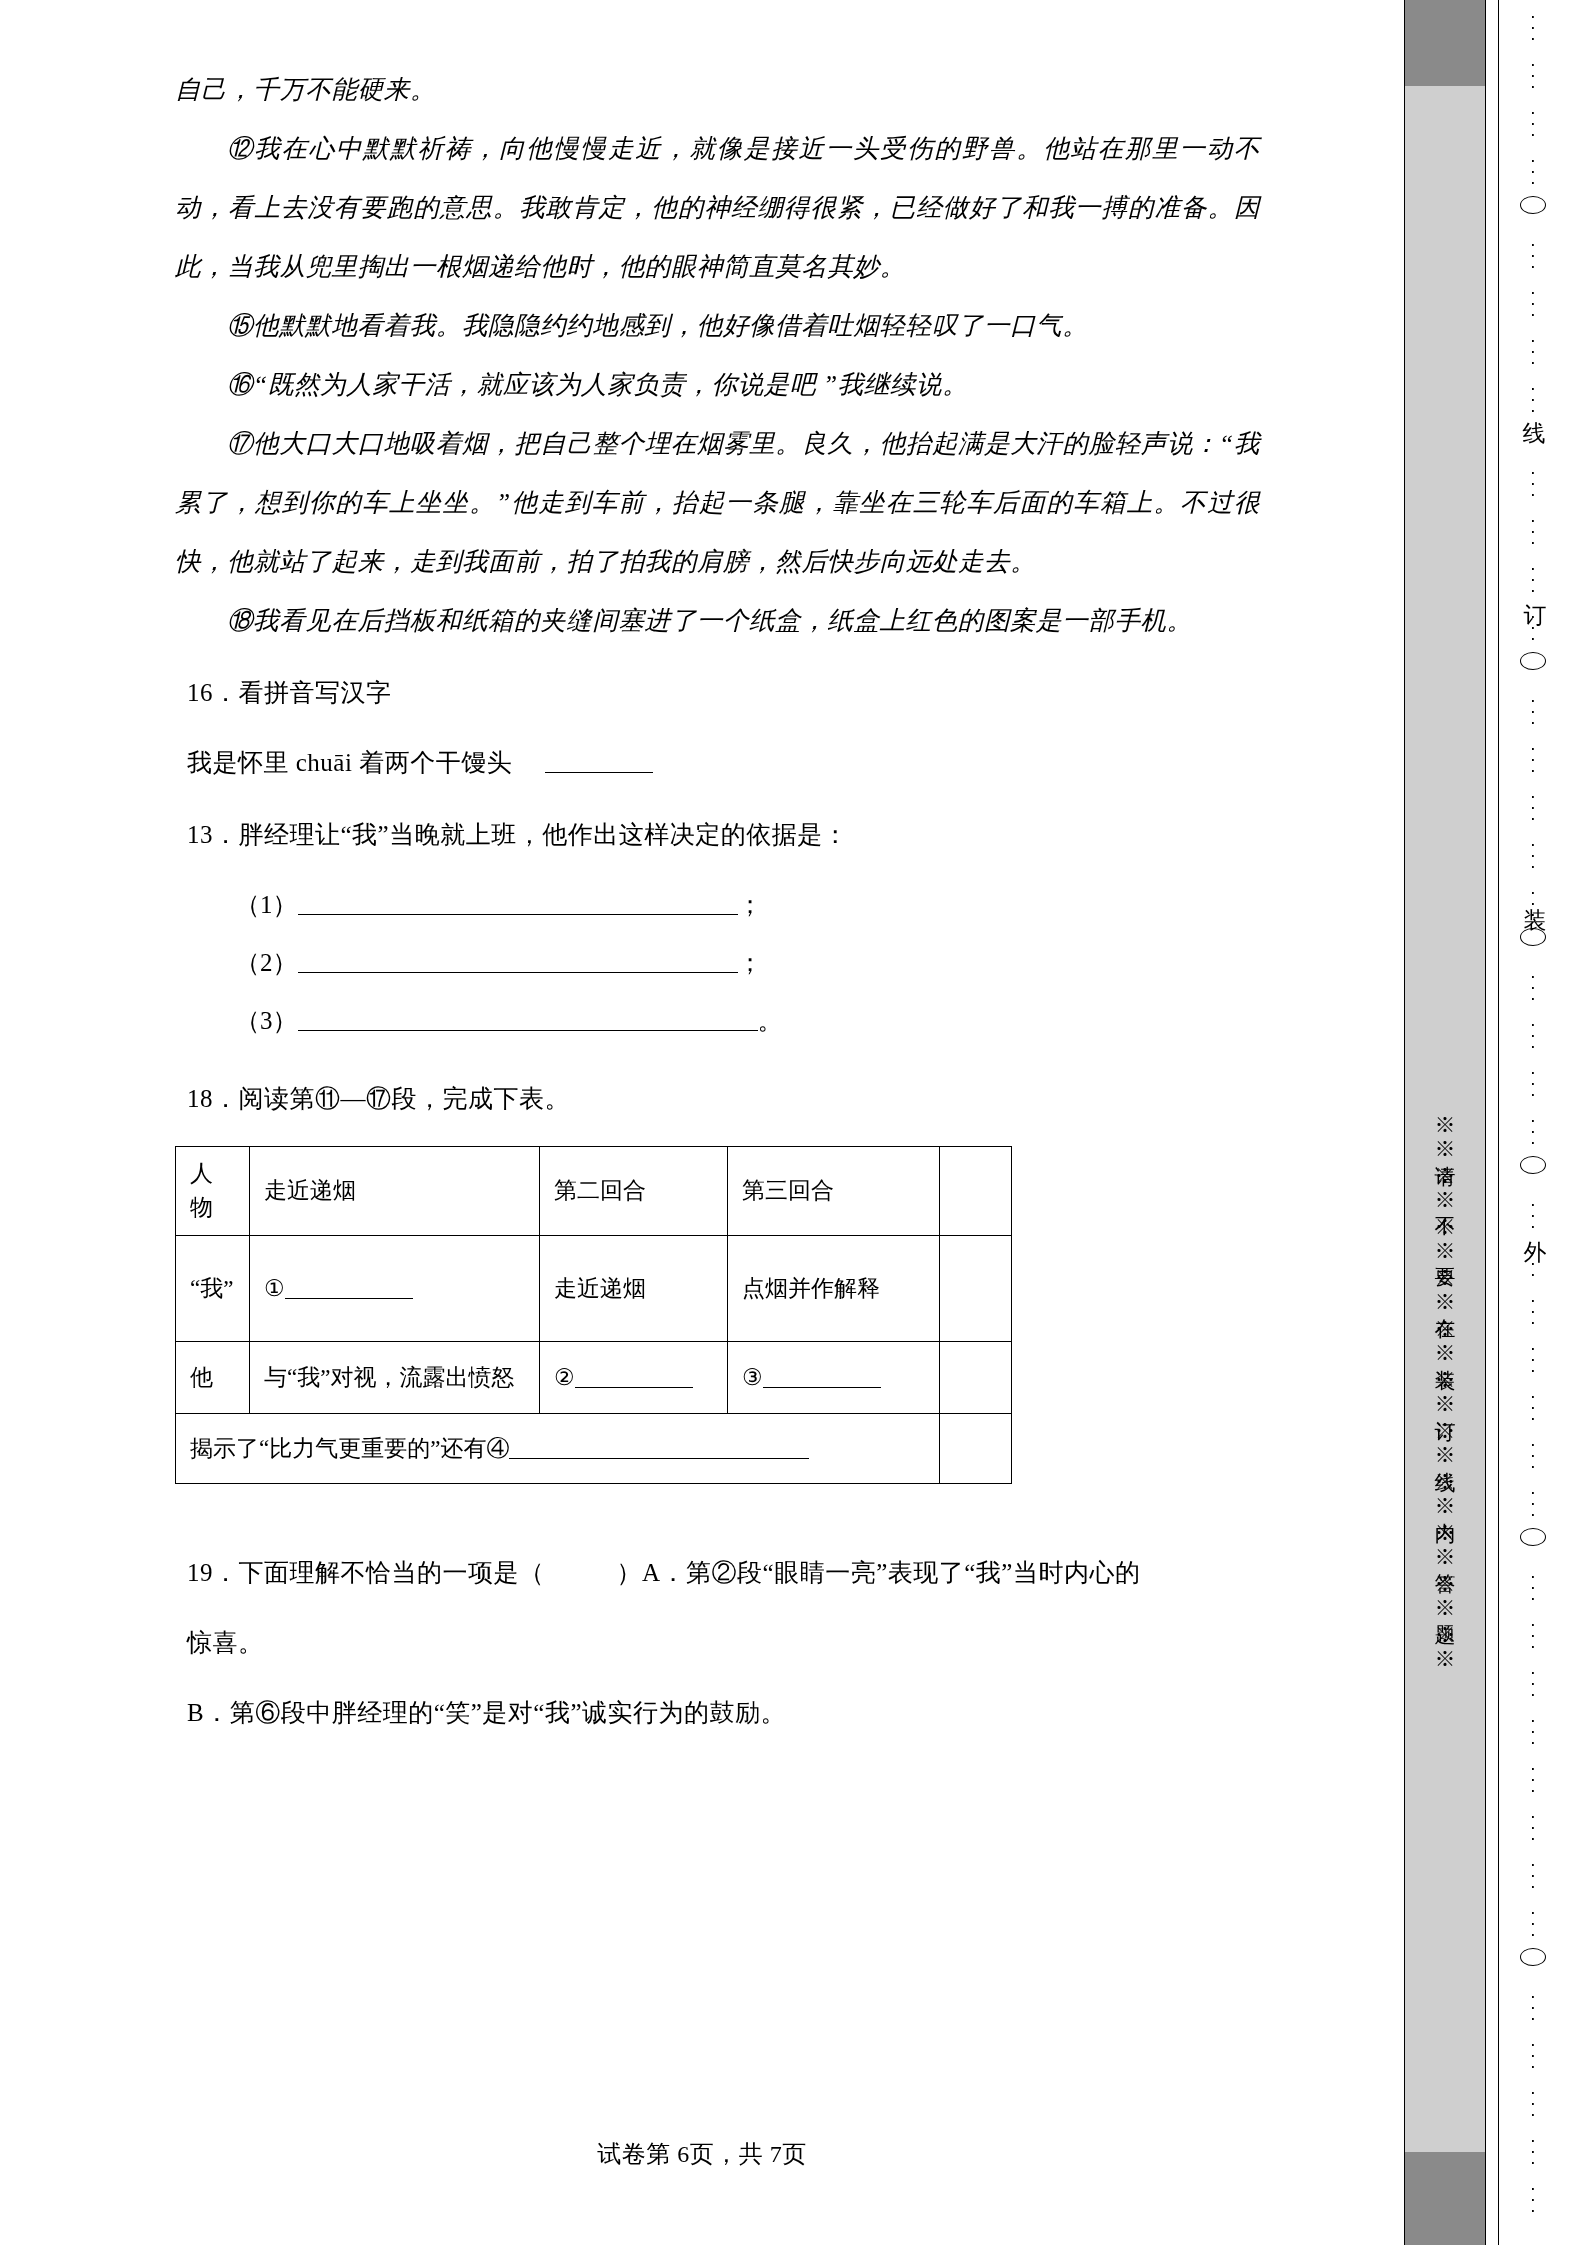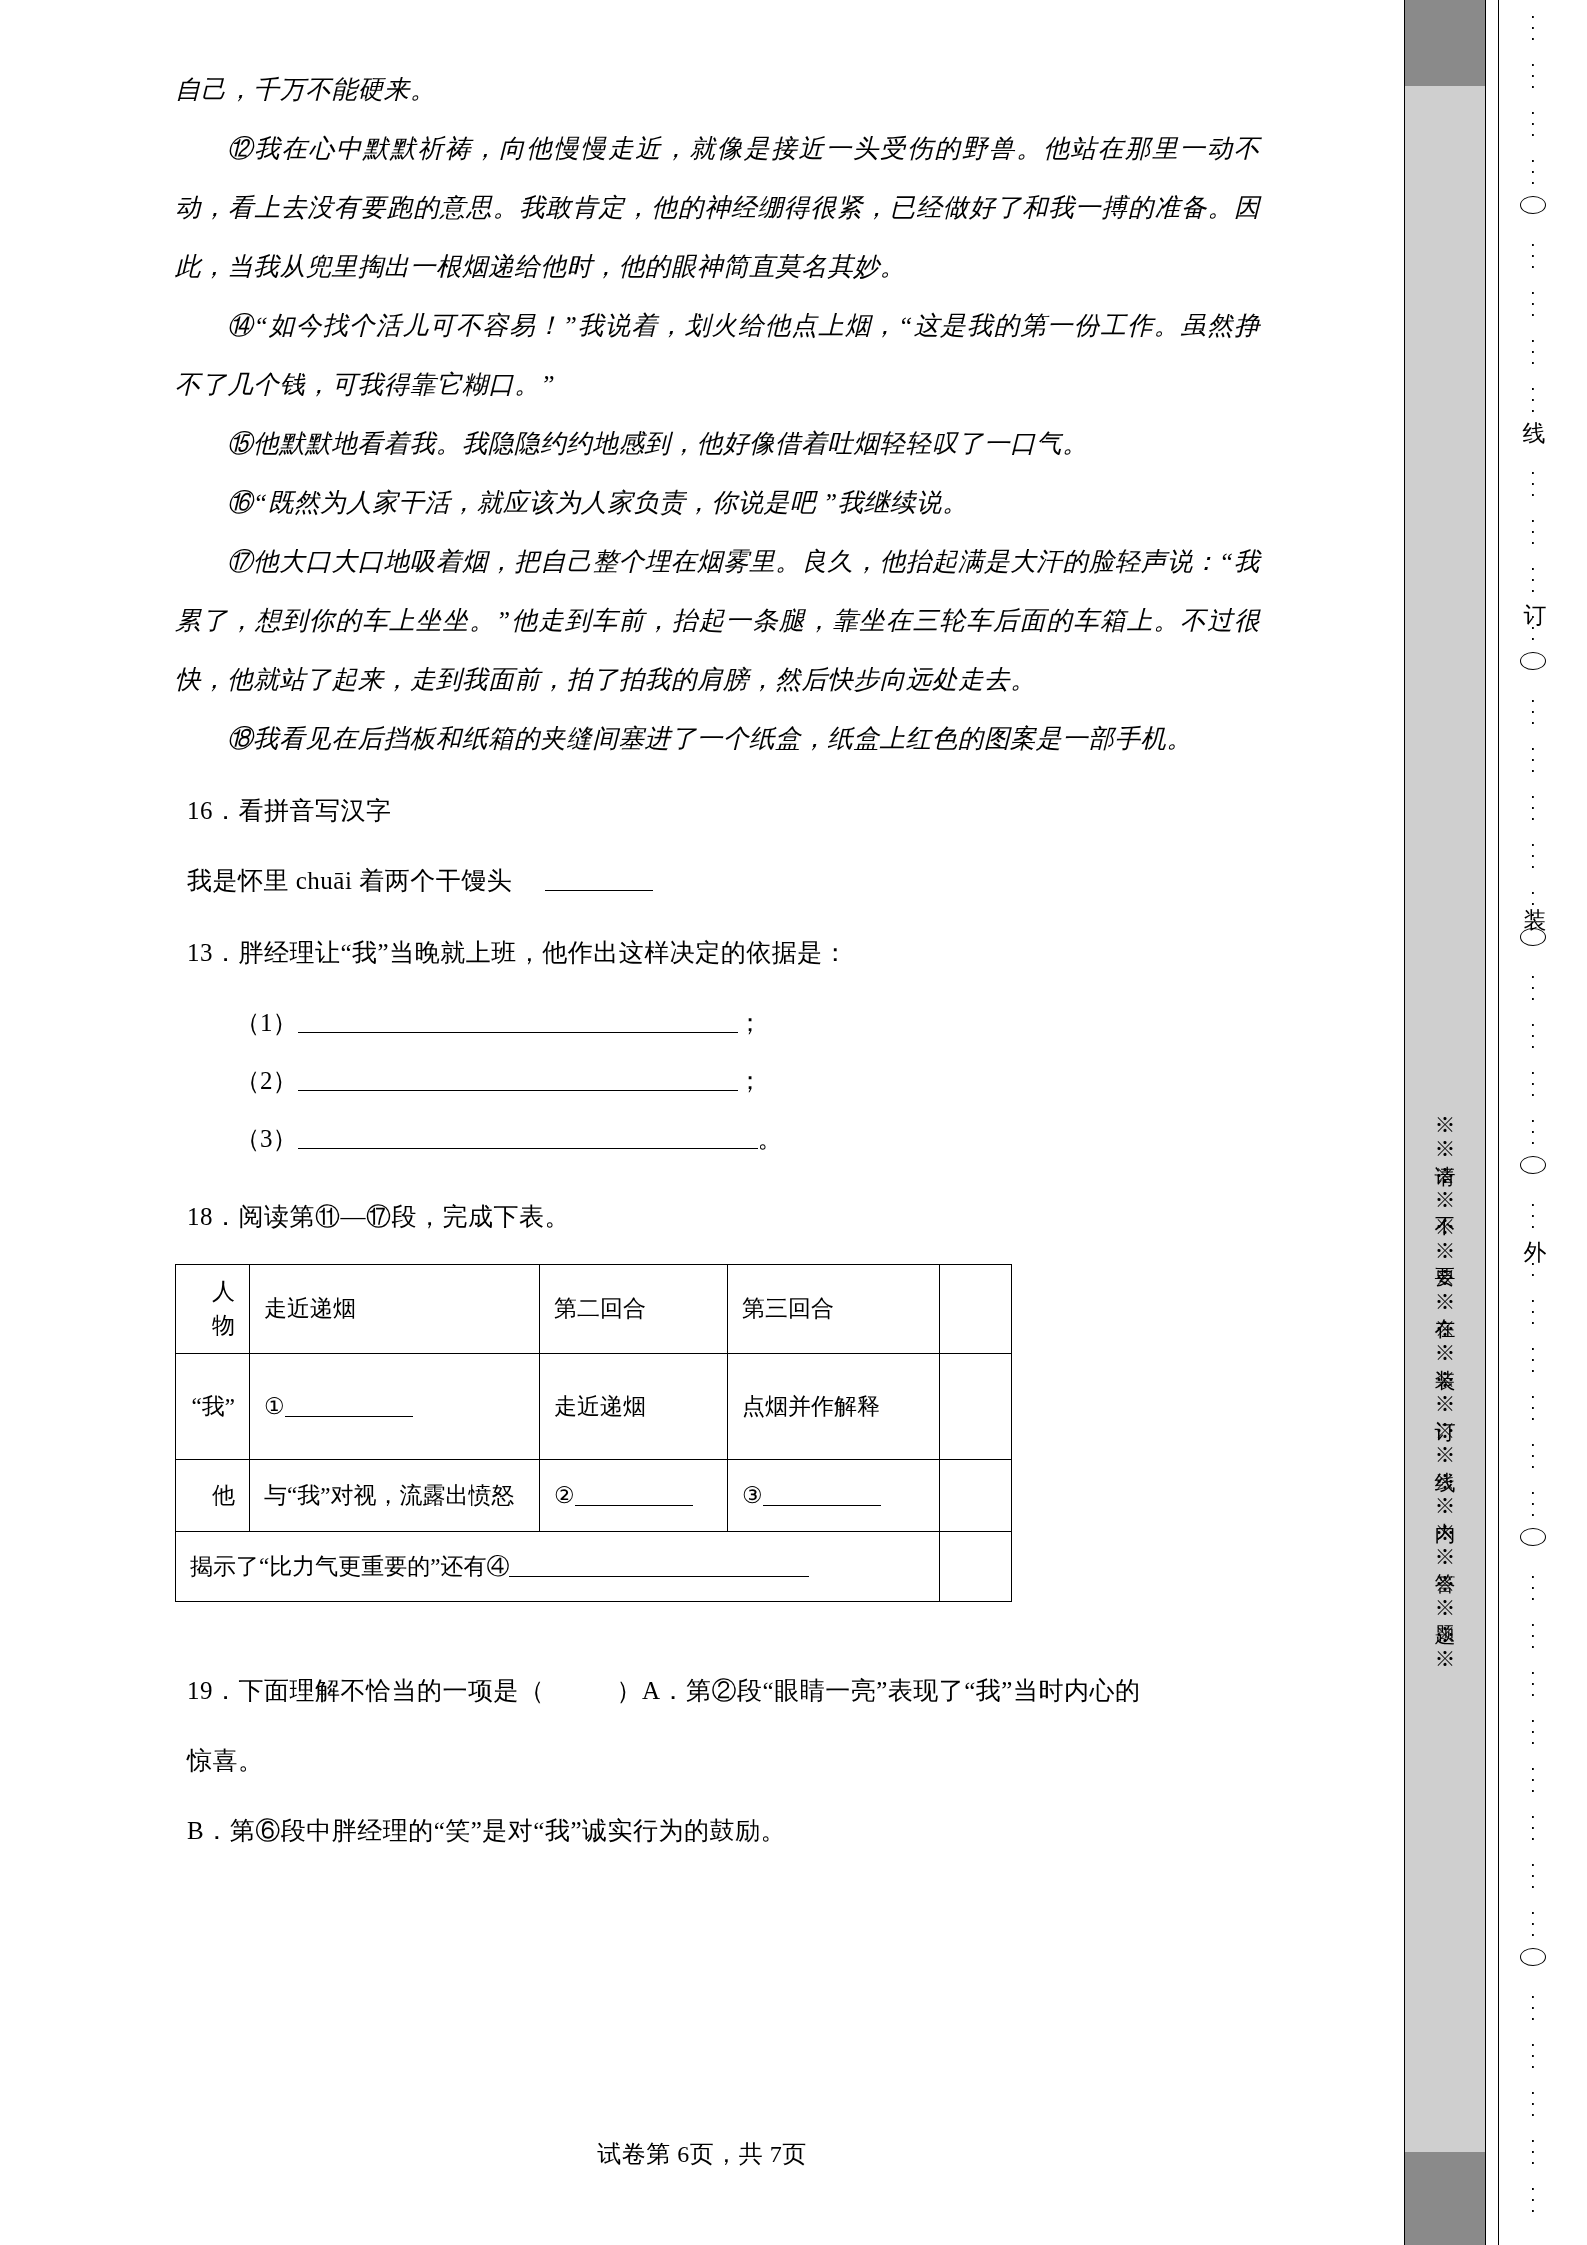--- a/index.html
+++ b/index.html
@@ -72,21 +72,21 @@
     margin-left: 0;
     table-layout: fixed;
   }
   table.answer-table td {
     border: 1.6px solid #000;
     font-size: 23px;
     padding: 10px 14px;
     vertical-align: middle;
     line-height: 34px;
   }
-  td.c-person { width: 74px; text-align: right; }
+  td.c-person { width: 74px; }
   td.c-r1 { width: 290px; }
   td.c-r2 { width: 188px; }
   td.c-r3 { width: 212px; }
   td.c-pad { width: 72px; border-left: 1.6px solid #000; }
   tr.r-head td { height: 68px; }
   tr.r-me td { height: 106px; }
   tr.r-him td { height: 72px; }
   tr.r-sum td { height: 70px; }
 
   .blank-sm { display:inline-block; border-bottom:1.3px solid #000; width:128px; height:1em; vertical-align:-3px; }
@@ -195,21 +195,20 @@
 </style>
 </head>
 <body>
 
 <div id="page">
 
   <div id="content">
 
     <p class="para noind">自己，千万不能硬来。</p>
     <p class="para indent">⑫我在心中默默祈祷，向他慢慢走近，就像是接近一头受伤的野兽。他站在那里一动不动，看上去没有要跑的意思。我敢肯定，他的神经绷得很紧，已经做好了和我一搏的准备。因此，当我从兜里掏出一根烟递给他时，他的眼神简直莫名其妙。</p>
-    <p class="para indent">⑭“如今找个活儿可不容易！”我说着，划火给他点上烟，“这是我的第一份工作。虽然挣不了几个钱，可我得靠它糊口。”</p>
     <p class="para indent">⑮他默默地看着我。我隐隐约约地感到，他好像借着吐烟轻轻叹了一口气。</p>
     <p class="para indent">⑯“既然为人家干活，就应该为人家负责，你说是吧 ”我继续说。</p>
     <p class="para indent">⑰他大口大口地吸着烟，把自己整个埋在烟雾里。良久，他抬起满是大汗的脸轻声说：“我累了，想到你的车上坐坐。”他走到车前，抬起一条腿，靠坐在三轮车后面的车箱上。不过很快，他就站了起来，走到我面前，拍了拍我的肩膀，然后快步向远处走去。</p>
     <p class="para indent">⑱我看见在后挡板和纸箱的夹缝间塞进了一个纸盒，纸盒上红色的图案是一部手机。</p>
 
     <p class="qline q-num">
       <span>16．</span><span>看拼音写汉字</span>
     </p>
     <p class="qline">
       <span>我是怀里 chuāi 着两个干馒头</span>

